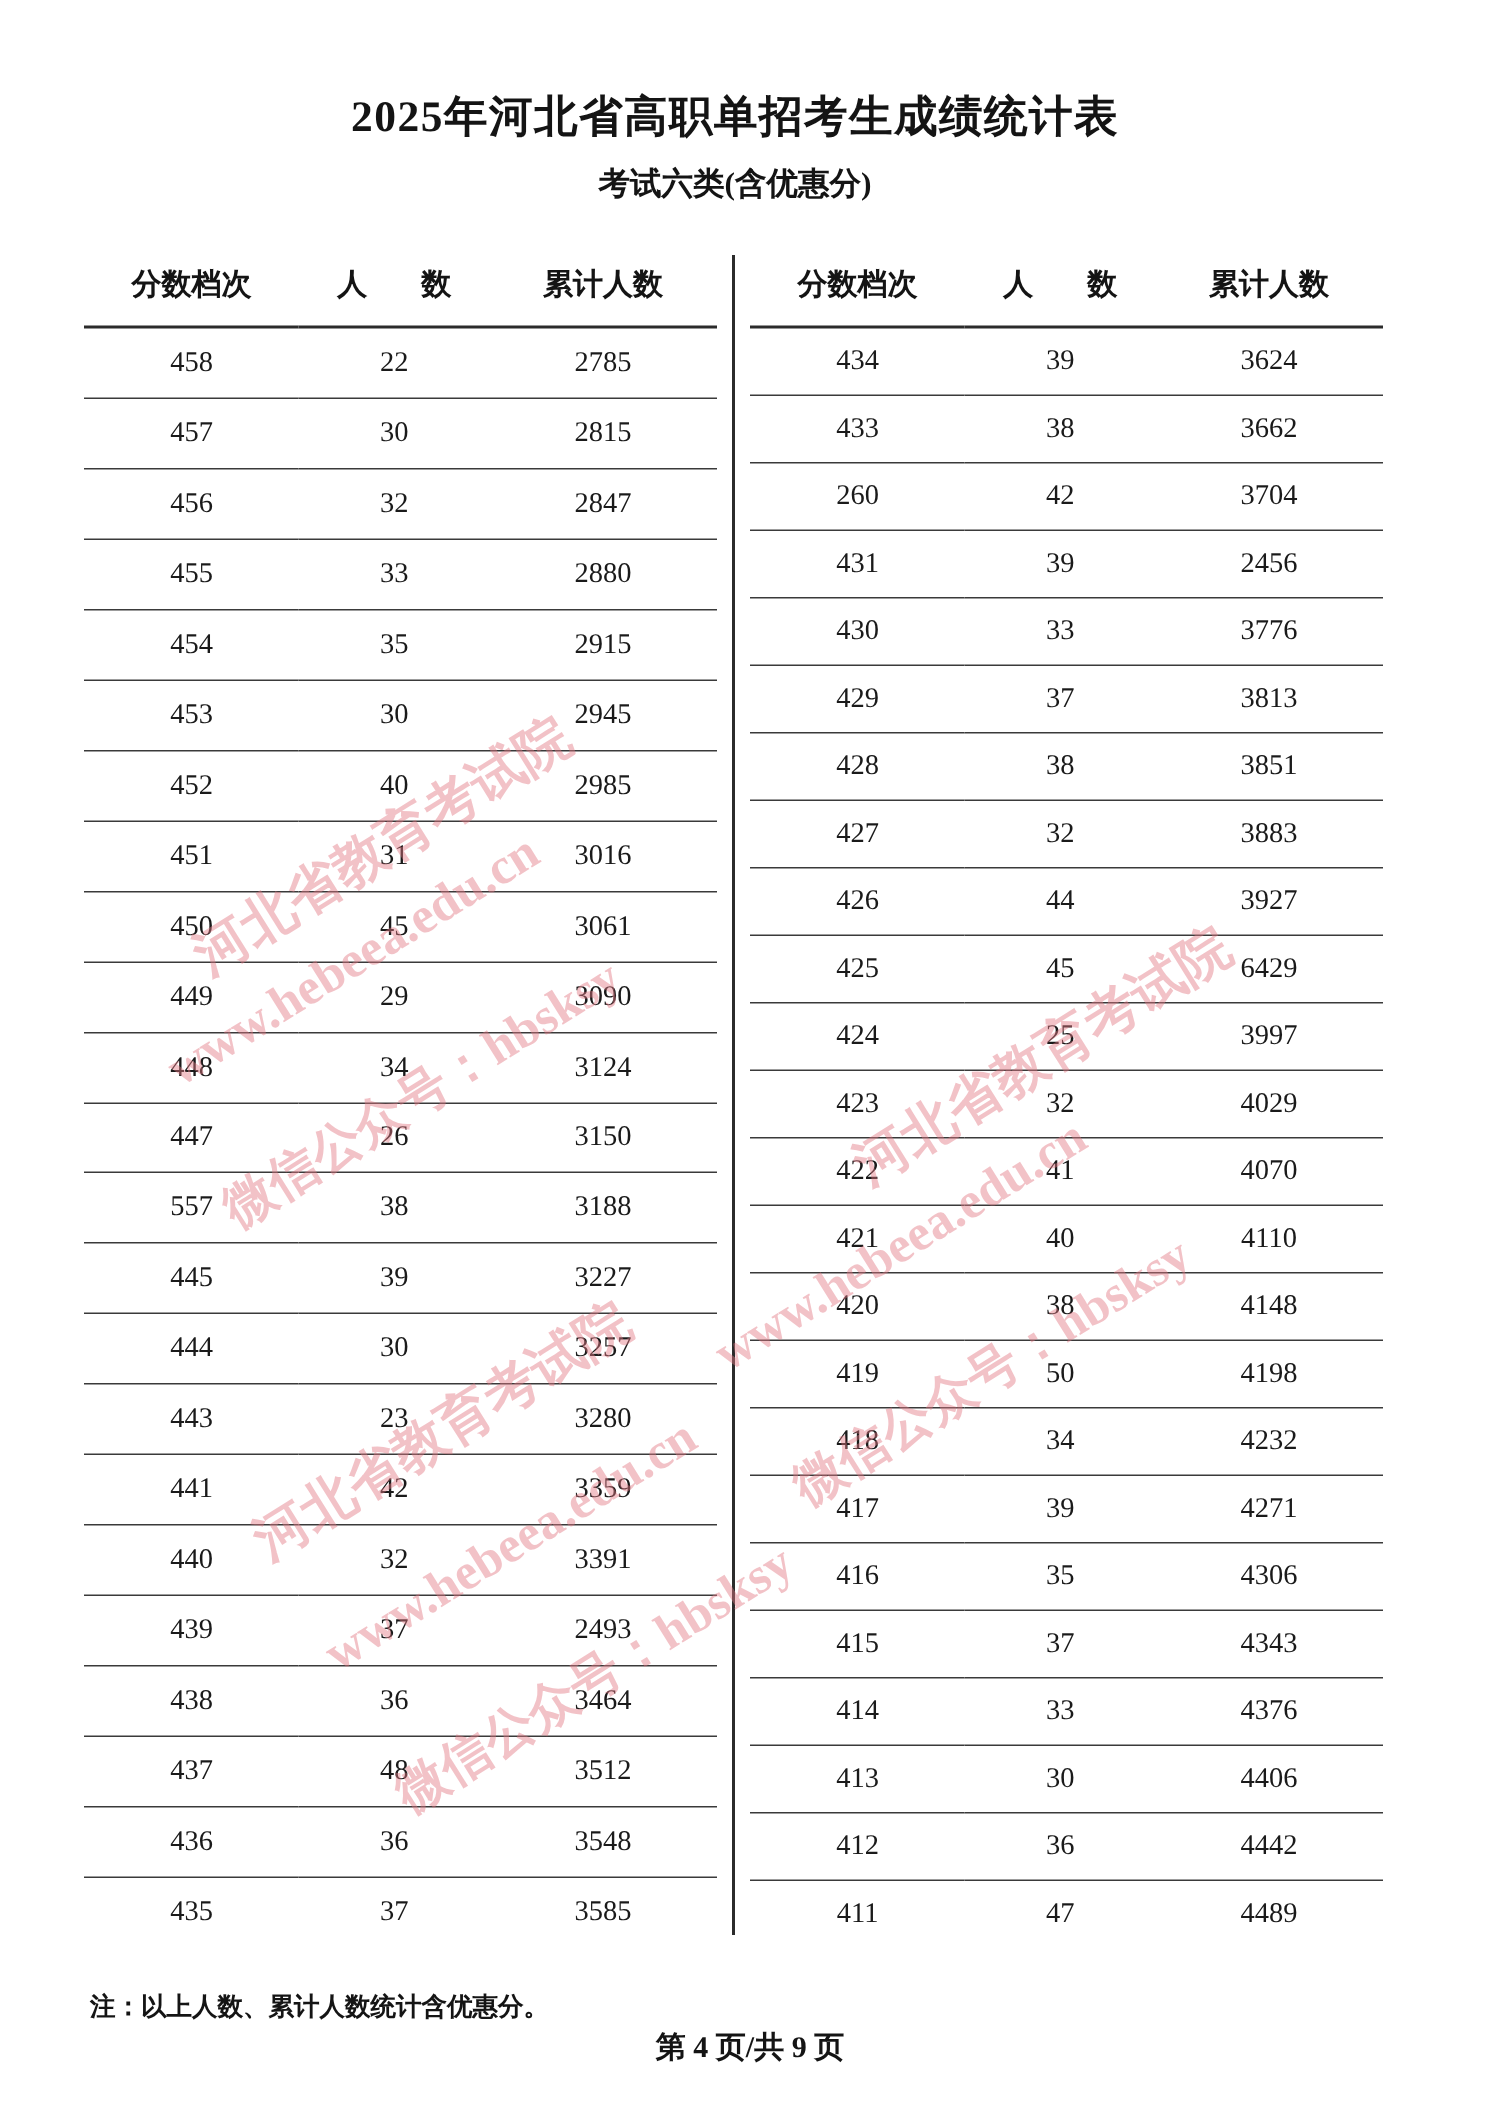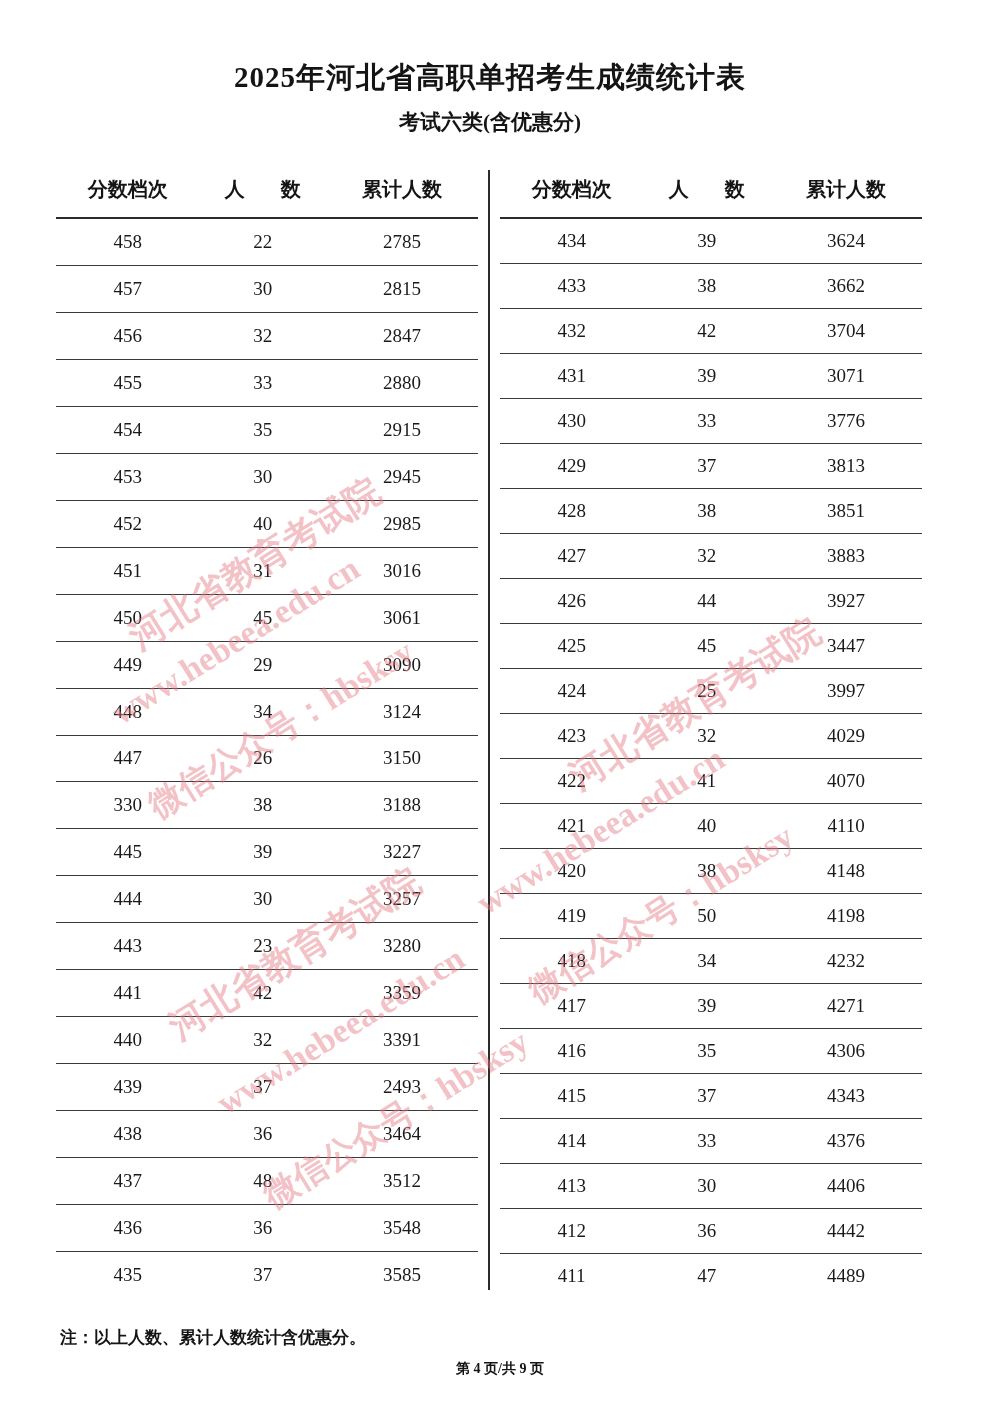--- a/index.html
+++ b/index.html
@@ -96,21 +96,21 @@
     color: #141414;
     padding-left: 4px;
   }
 
   .footer {
     position: absolute;
     left: 0;
     right: 0;
     bottom: 36px;
     text-align: center;
-    font-size: 14px;
+    font-size: 20px;
     font-weight: bold;
     color: #141414;
   }
 
   
   .wm-layer {
     position: absolute;
     inset: 0;
     pointer-events: none;
     overflow: hidden;
@@ -204,21 +204,21 @@
             <td>448</td>
             <td>34</td>
             <td>3124</td>
           </tr>
           <tr>
             <td>447</td>
             <td>26</td>
             <td>3150</td>
           </tr>
           <tr>
-            <td>330</td>
+            <td>557</td>
             <td>38</td>
             <td>3188</td>
           </tr>
           <tr>
             <td>445</td>
             <td>39</td>
             <td>3227</td>
           </tr>
           <tr>
             <td>444</td>
@@ -288,28 +288,28 @@
             <td>434</td>
             <td>39</td>
             <td>3624</td>
           </tr>
           <tr>
             <td>433</td>
             <td>38</td>
             <td>3662</td>
           </tr>
           <tr>
-            <td>432</td>
+            <td>260</td>
             <td>42</td>
             <td>3704</td>
           </tr>
           <tr>
             <td>431</td>
             <td>39</td>
-            <td>3071</td>
+            <td>2456</td>
           </tr>
           <tr>
             <td>430</td>
             <td>33</td>
             <td>3776</td>
           </tr>
           <tr>
             <td>429</td>
             <td>37</td>
             <td>3813</td>
@@ -325,21 +325,21 @@
             <td>3883</td>
           </tr>
           <tr>
             <td>426</td>
             <td>44</td>
             <td>3927</td>
           </tr>
           <tr>
             <td>425</td>
             <td>45</td>
-            <td>3447</td>
+            <td>6429</td>
           </tr>
           <tr>
             <td>424</td>
             <td>25</td>
             <td>3997</td>
           </tr>
           <tr>
             <td>423</td>
             <td>32</td>
             <td>4029</td>

